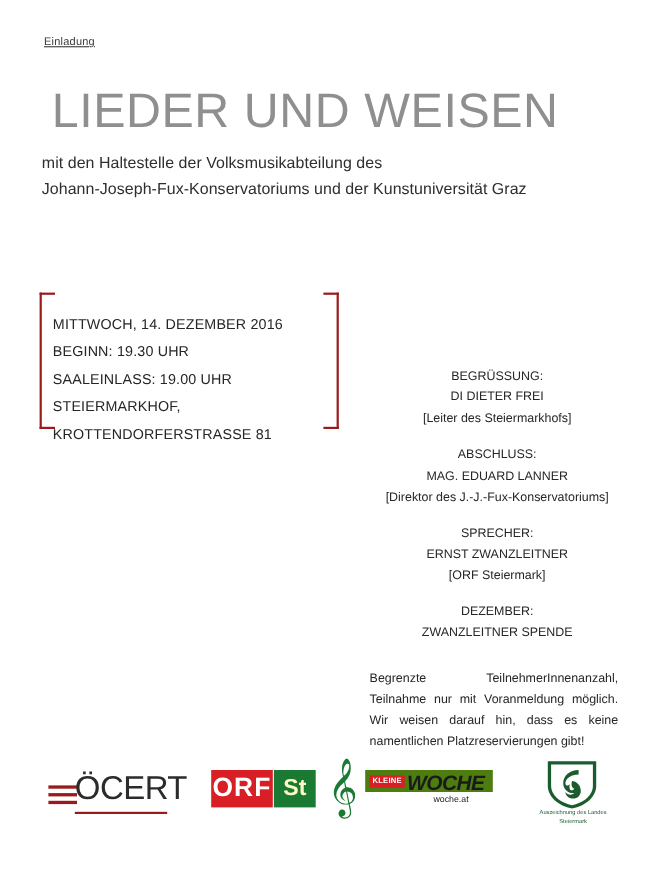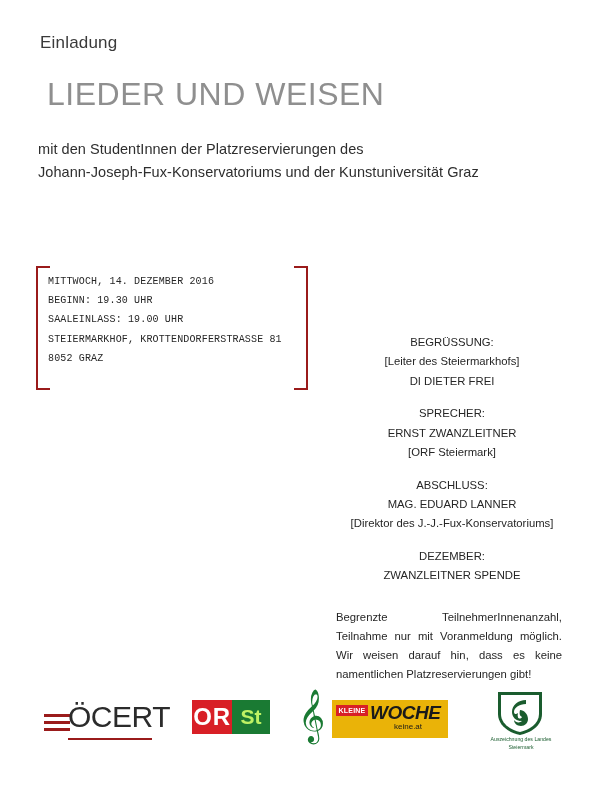--- a/index.html
+++ b/index.html
@@ -17,29 +17,30 @@
     background: #ffffff;
     overflow: hidden;
     box-sizing: border-box;
   }
 
   
   .eyebrow {
     position: absolute;
     left: 40px;
     top: 33px;
-    font-size: 17px;
+    font-size: 10px;
     color: #3a3a3a;
     letter-spacing: 0.2px;
+    text-decoration: underline;
   }
   .main-title {
     position: absolute;
     left: 47px;
     top: 78px;
-    font-size: 32px;
+    font-size: 44px;
     line-height: 1.05;
     font-weight: 400;
     color: #8f8f8f;
     letter-spacing: 0.5px;
   }
   .subtitle {
     position: absolute;
     left: 38px;
     top: 138px;
     width: 530px;
@@ -72,26 +73,25 @@
   }
   .bracket-right {
     right: 0;
     border-right: 2px solid #9a1b1b;
     border-top: 2px solid #9a1b1b;
     border-bottom: 2px solid #9a1b1b;
   }
   .date-lines {
     position: absolute;
     left: 12px;
-    top: 6px;
-    font-size: 10px;
+    top: 17px;
+    font-size: 13px;
     line-height: 1.92;
     color: #262626;
     letter-spacing: 0.15px;
-    font-family: Liberation Mono, monospace;
   }
 
   
   .credits {
     position: absolute;
     left: 336px;
     top: 333px;
     width: 232px;
     font-size: 11.3px;
     line-height: 1.72;
@@ -180,48 +180,48 @@
     background: #d81f26;
     color: #ffffff;
     font-size: 24px;
     font-weight: 700;
     letter-spacing: 1px;
     text-align: center;
     line-height: 34px;
   }
   .orf-green {
     position: absolute;
-    left: 40px;
+    left: 57px;
     top: 0;
     width: 38px;
     height: 34px;
     background: #1a7a33;
-    color: #bef264;
+    color: #fef9c3;
     font-size: 21px;
     font-weight: 700;
     text-align: center;
     line-height: 34px;
   }
   
   .logo-clef {
     position: absolute;
     left: 298px;
     top: 2px;
     font-size: 46px;
     color: #1a7a33;
     line-height: 1;
   }
   
   .logo-woche {
     position: absolute;
     left: 332px;
     top: 10px;
     width: 116px;
-    height: 38px;
-    background: #eab308;
+    height: 20px;
+    background: #4d7c0f;
   }
   .woche-kl {
     position: absolute;
     left: 4px;
     top: 5px;
     width: 32px;
     height: 11px;
     background: #d81f26;
     color: #ffffff;
     font-size: 7px;
@@ -286,51 +286,50 @@
 </head>
 <body>
 
 <div class="page">
 
   <div class="eyebrow">Einladung</div>
 
   <div class="main-title">LIEDER UND WEISEN</div>
 
   <div class="subtitle">
-    <div>mit den StudentInnen der Platzreservierungen des</div>
+    <div>mit den Haltestelle der Volksmusikabteilung des</div>
     <div>Johann-Joseph-Fux-Konservatoriums und der Kunstuniversität Graz</div>
   </div>
 
   <div class="bracket-block">
     <div class="bracket-left"></div>
     <div class="bracket-right"></div>
     <div class="date-lines">
       <div>MITTWOCH, 14. DEZEMBER 2016</div>
       <div>BEGINN: 19.30 UHR</div>
       <div>SAALEINLASS: 19.00 UHR</div>
       <div>STEIERMARKHOF, KROTTENDORFERSTRASSE 81</div>
-      <div>8052 GRAZ</div>
     </div>
   </div>
 
   <div class="credits">
     <div class="credit-group">
       <div class="line">BEGRÜSSUNG:</div>
+      <div class="line">DI DIETER FREI</div>
       <div class="line">[Leiter des Steiermarkhofs]</div>
-      <div class="line">DI DIETER FREI</div>
+    </div>
+    <div class="credit-group">
+      <div class="line">ABSCHLUSS:</div>
+      <div class="line">MAG. EDUARD LANNER</div>
+      <div class="line">[Direktor des J.-J.-Fux-Konservatoriums]</div>
     </div>
     <div class="credit-group">
       <div class="line">SPRECHER:</div>
       <div class="line">ERNST ZWANZLEITNER</div>
       <div class="line">[ORF Steiermark]</div>
-    </div>
-    <div class="credit-group">
-      <div class="line">ABSCHLUSS:</div>
-      <div class="line">MAG. EDUARD LANNER</div>
-      <div class="line">[Direktor des J.-J.-Fux-Konservatoriums]</div>
     </div>
     <div class="credit-group">
       <div class="line">DEZEMBER:</div>
       <div class="line">ZWANZLEITNER SPENDE</div>
     </div>
   </div>
 
   <div class="note">Begrenzte TeilnehmerInnenanzahl, Teilnahme nur mit Voranmeldung möglich. Wir weisen darauf hin, dass es keine namentlichen Platzreservierungen gibt!</div>
 
   <div class="logos">
@@ -348,21 +347,21 @@
     <div class="logo-orf">
       <div class="orf-red">ORF</div>
       <div class="orf-green">St</div>
     </div>
 
     <div class="logo-clef">𝄞</div>
 
     <div class="logo-woche">
       <div class="woche-kl">KLEINE</div>
       <div class="woche-main">WOCHE</div>
-      <div class="woche-at">keine.at</div>
+      <div class="woche-at">woche.at</div>
     </div>
 
     <div class="logo-wappen">
       <svg class="wappen-shield" viewBox="0 0 48 46">
         <path d="M2 2 L46 2 L46 24 C46 36 34 43 24 45 C14 43 2 36 2 24 Z" fill="#1a5c2e"></path>
         <path d="M5 5 L43 5 L43 24 C43 34 33 40 24 42 C15 40 5 34 5 24 Z" fill="#ffffff"></path>
         <path d="M30 10 C22 10 16 15 16 22 C16 27 20 31 25 31 C22 29 21 26 22 23 C20 25 18 24 18 22 C18 18 23 14 30 14 Z" fill="#1a5c2e"></path>
         <path d="M24 20 C28 20 32 24 32 29 C32 33 29 36 25 36 C21 36 18 33 18 30 C20 33 24 33 26 31 C23 31 21 29 21 27 C22 29 25 29 26 27 C24 26 23 24 24 20 Z" fill="#1a5c2e"></path>
       </svg>
       <div class="wappen-caption">Auszeichnung des Landes Steiermark</div>

